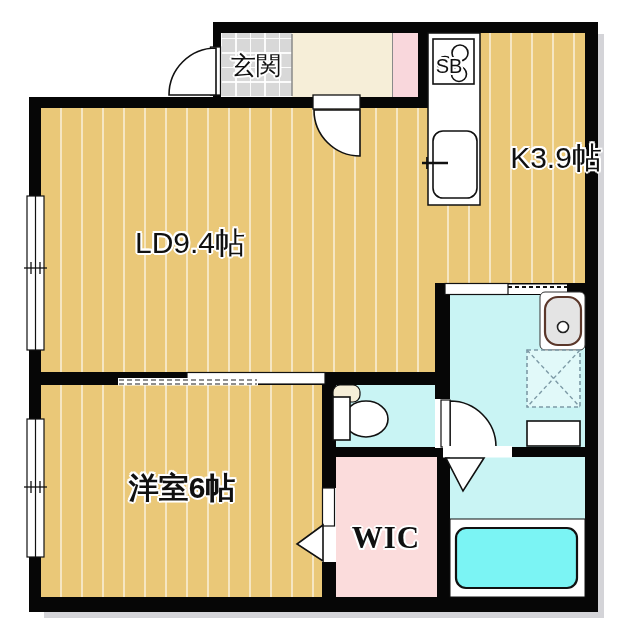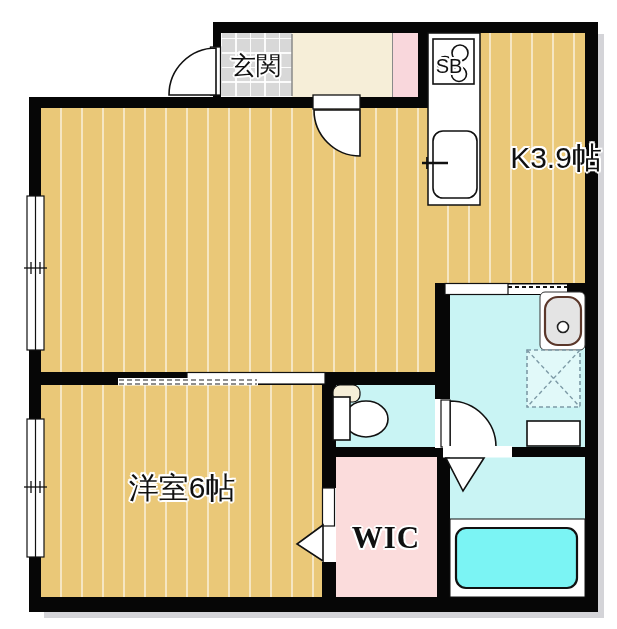--- a/index.html
+++ b/index.html
@@ -164,19 +164,20 @@
     </g>
 
     <g>
       <rect x="450" y="519" width="135" height="78" fill="#fff" stroke="#111" stroke-width="1"></rect>
       <rect x="456" y="528" width="121" height="60" rx="10" fill="#7bf4f4" stroke="#111" stroke-width="2.2"></rect>
     </g>
 
     <line x1="292" y1="34" x2="292" y2="96" stroke="#8a8a8a" stroke-width="1.5"></line>
   </svg>
 
+  <div class="lbl lbl-big" style="left:190px;top:243px;">LD9.4帖</div>
   <div class="lbl lbl-big" style="left:528px;top:158px;margin-left:28px;">K3.9帖</div>
-  <div class="lbl lbl-big" style="left:182px;top:488px;">洋室6帖</div>
+  <div class="lbl lbl-big" style="left:182px;top:488px;font-weight:bold;">洋室6帖</div>
   <div class="lbl lbl-genkan" style="left:256px;top:65px;">玄関</div>
   <div class="lbl lbl-sb" style="left:405px;top:66px;">SB</div>
   <div class="lbl lbl-wic" style="left:386px;top:526px;">WIC</div>
 
 </div>
 
 </body></html>

